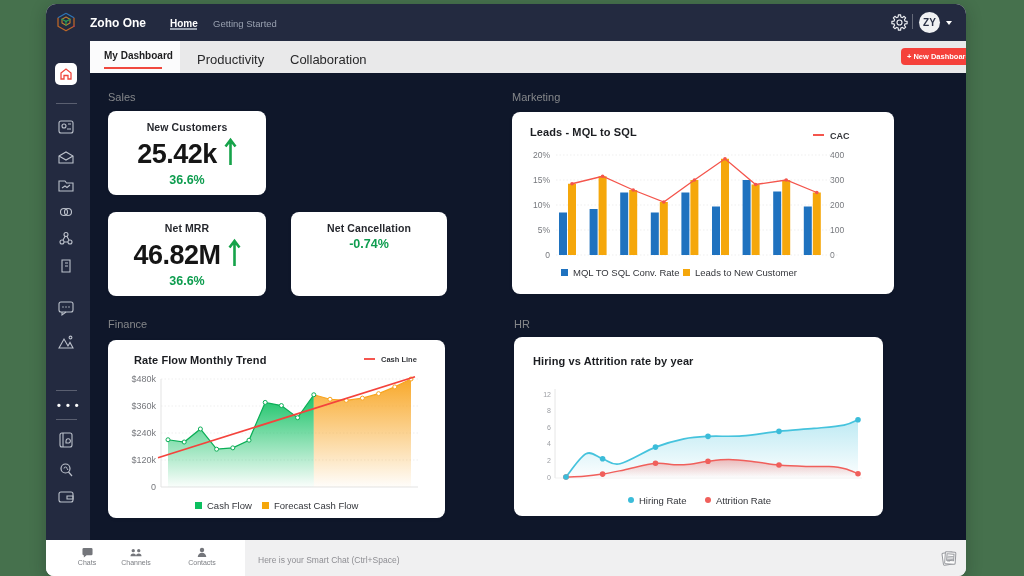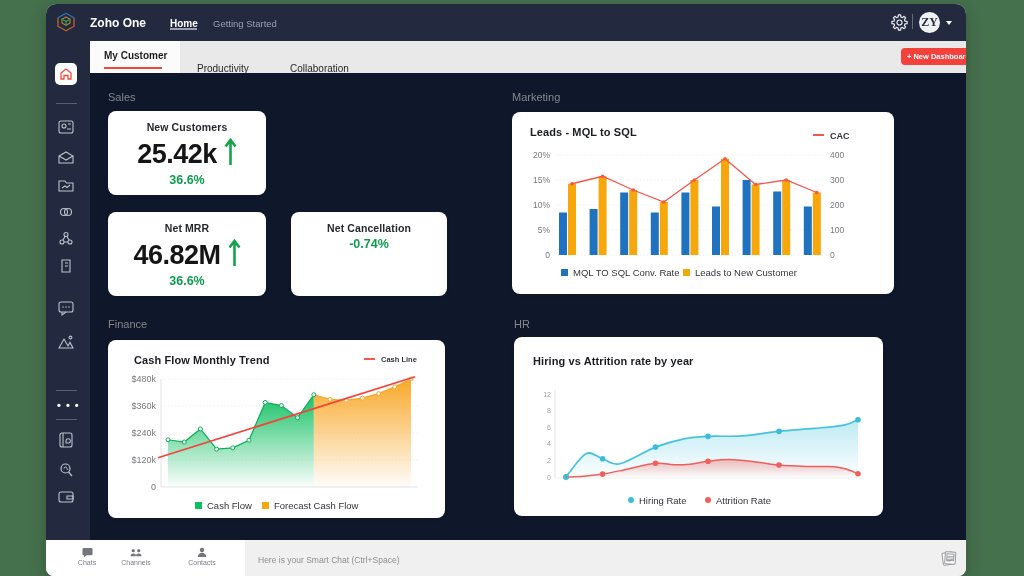--- a/index.html
+++ b/index.html
@@ -10,35 +10,35 @@
 .sidebar { position:absolute; left:0; top:37px; width:44px; height:499px; background:#232A40; }
 .tabbar { position:absolute; left:44px; top:37px; width:876px; height:32px; background:#E9E9EA; }
 .content { position:absolute; left:44px; top:69px; width:876px; height:467px; background:#0f172a; }
 .chatbar { position:absolute; left:0; top:536px; width:920px; height:36px; background:#F0F0F1; }
 
 
 .zoho { position:absolute; left:44px; top:12px; color:#fff; font-size:12px; font-weight:bold; letter-spacing:0; }
 .navhome { position:absolute; left:124px; top:13.5px; color:#fff; font-size:10px; font-weight:bold; }
 .navhome:after { content:""; position:absolute; left:0px; width:27px; top:10.5px; height:1.5px; background:#99A1AF; }
 .navgs { position:absolute; left:167px; top:14px; color:#98A0AF; font-size:9.5px; }
-.avatar { position:absolute; left:873px; top:7.5px; width:21px; height:21px; border-radius:50%; background:#F0F1F3; color:#2A3146; font-size:12px; font-weight:bold; text-align:center; line-height:21px;font-family:Liberation Serif, serif; }
+.avatar { position:absolute; left:873px; top:7.5px; width:21px; height:21px; border-radius:50%; background:#F0F1F3; color:#2A3146; font-size:10px; font-weight:bold; text-align:center; line-height:21px; }
 .tdiv { position:absolute; left:866px; top:10px; width:1px; height:15px; background:rgba(255,255,255,.3); }
 .caret { position:absolute; left:900px; top:17px; width:0; height:0; border-left:3.5px solid transparent; border-right:3.5px solid transparent; border-top:4.5px solid #fff; }
 
 
 .homebtn { position:absolute; left:9px; top:22px; width:22px; height:22px; background:#fff; border-radius:5px; }
 .sdiv { position:absolute; left:10px; width:21px; height:1px; background:rgba(255,255,255,.25); }
 .sicon { position:absolute; left:11px; width:18px; height:18px; }
 .dots { position:absolute; left:11px; color:#fff; font-size:11px; letter-spacing:1px; font-weight:bold; }
 
 
 .tab-active { position:absolute; left:0; top:0; width:90px; height:32px; background:#FBFBFC; }
 .tab-active span { position:absolute; left:14px; top:9px; font-size:10px; font-weight:bold; color:#1D1D1F; }
 .tab-active u { position:absolute; left:14px; top:26px; width:58px; height:2px; background:#F0483E; display:block; }
-.tab { position:absolute; top:22px; font-size:10px; color:#28282A; }
+.tab { position:absolute; top:11px; font-size:13px; color:#28282A; }
 .newdash { position:absolute; left:787px; top:7px; width:75px; height:17px; background:#F5413B; border-radius:4px; color:#fff; font-size:7.5px; text-align:center; line-height:17px; font-weight:bold;margin-left:24px; }
 
 
 .seclabel { position:absolute; font-size:11px; color:#85878A; }
 .card { position:absolute; background:#fff; border-radius:8px; box-shadow:0 1px 4px rgba(0,0,0,.05); }
 .stat { text-align:center; }
 .stat .t { margin-top:10px; font-size:10.5px; font-weight:bold; color:#26282E; letter-spacing:.1px; }
 .stat .n { margin-top:4px; font-size:27px; font-weight:bold; color:#151515; letter-spacing:-.5px; }
 .stat .p { margin-top:3px; font-size:12.5px; font-weight:bold; color:#0E9D4F; }
 .ctitle { position:absolute; font-size:11px; font-weight:bold; color:#1B1D21; letter-spacing:.1px; }
@@ -134,21 +134,21 @@
         <path d="M7 7.5 a1.5 1.5 0 1 1 3 0 l1 1.5" stroke-width="1"></path>
       </svg>
     <svg class="sicon" style="top:447px" viewBox="0 0 18 18" fill="none" stroke="#BCC1CB" stroke-width="1.1">
         <rect x="2" y="4" width="14" height="10" rx="2"></rect>
         <path d="M10 8 H16 V11 H10 Z"></path>
       </svg>
   </div>
 
   <div class="tabbar">
     <div class="tab-active">
-        <span>My Customer</span>
+        <span>My Dashboard</span>
         <u></u>
       </div>
     <div class="tab" style="left:107px">Productivity</div>
     <div class="tab" style="left:200px">Collaboration</div>
     <div class="newdash">+ New Dashboard</div>
   </div>
 
   <div class="content">
     <div class="seclabel" style="left:18px; top:17.5px;">Sales</div>
     <div class="seclabel" style="left:422px; top:17.5px;">Marketing</div>
@@ -225,21 +225,21 @@
           <circle cx="274.20000000000005" cy="68" r="1.8" fill="#F4554C"></circle>
           <circle cx="304.8" cy="80.5" r="1.8" fill="#F4554C"></circle>
           <rect x="49" y="157" width="7" height="7" fill="#1F72BF"></rect>
           <text x="61" y="164" font-size="9.5" fill="#33353A" font-family="Liberation Sans">MQL TO SQL Conv. Rate</text>
           <rect x="171" y="157" width="7" height="7" fill="#F5A70B"></rect>
           <text x="183" y="164" font-size="9.5" fill="#33353A" font-family="Liberation Sans">Leads to New Customer</text>
         </svg>
     </div>
 
     <div class="card" style="left:18px; top:267px; width:337px; height:178px;">
-      <div class="ctitle" style="left:26px; top:14px;">Cash Flow Monthly Trend</div>
+      <div class="ctitle" style="left:26px; top:14px;">Rate Flow Monthly Trend</div>
       <svg style="position:absolute;left:254px;top:13px" width="80" height="12" viewBox="0 0 80 12">
           <line x1="2" y1="6" x2="13" y2="6" stroke="#F4433C" stroke-width="1.8"></line>
           <text x="19" y="9" font-size="7.5" font-weight="bold" fill="#33353A" font-family="Liberation Sans">Cash Line</text>
         </svg>
       <svg id="fin" style="position:absolute;left:0;top:0" width="337" height="180">
           <defs>
             <linearGradient id="gg" x1="0" y1="0" x2="0" y2="1">
               <stop offset="0" stop-color="#0CBF5F" stop-opacity="0.95"></stop>
               <stop offset="1" stop-color="#0CBF5F" stop-opacity="0.02"></stop>
             </linearGradient>

